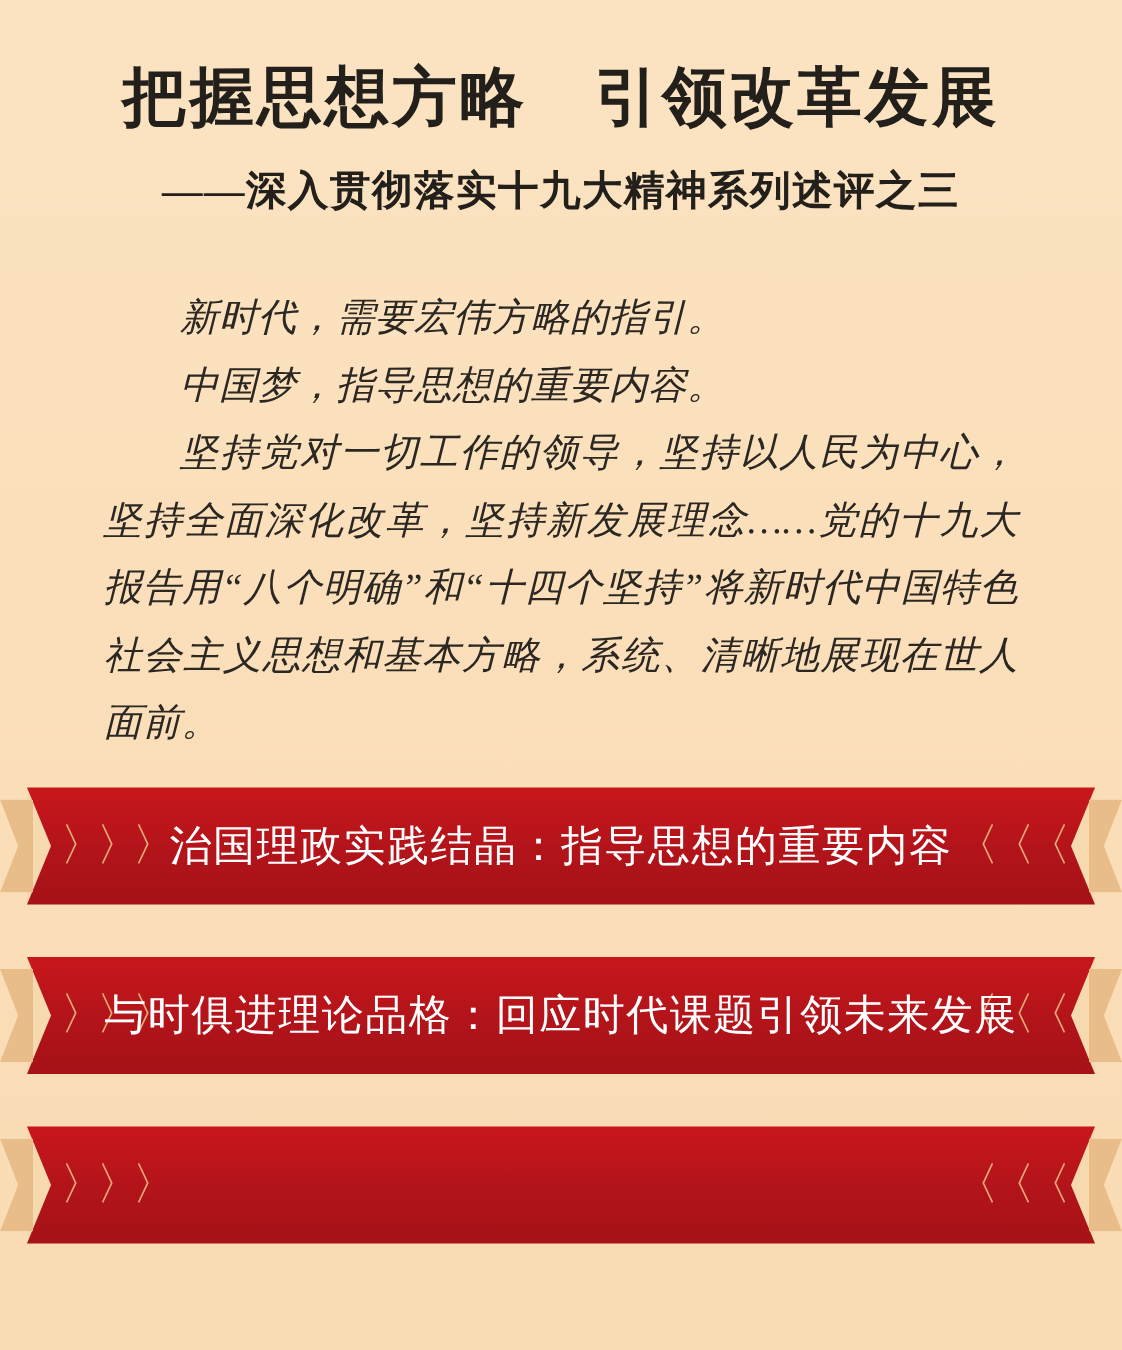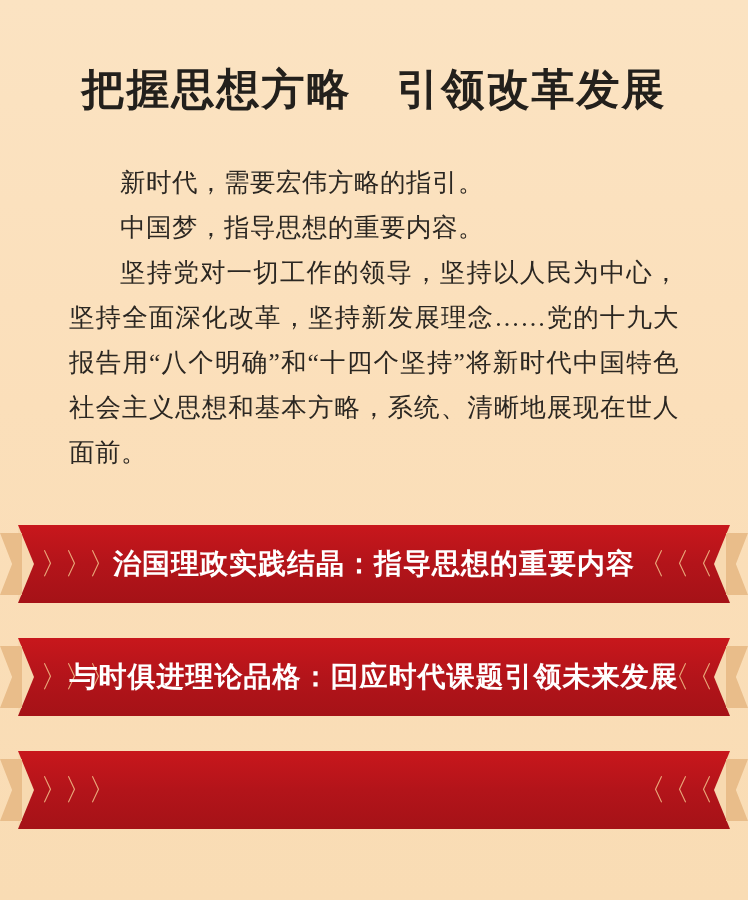--- a/index.html
+++ b/index.html
@@ -18,21 +18,21 @@
 
   .page {
     width: 748px;
     height: 900px;
     position: relative;
     box-sizing: border-box;
   }
 
   
   .header {
-    padding-top: 64px;
+    padding-top: 40px;
     text-align: center;
   }
   .main-title {
     font-size: 43px;
     font-weight: bold;
     letter-spacing: 2px;
     color: #23201c;
     line-height: 1.2;
     font-family: "Liberation Serif", "DejaVu Serif", serif;
     white-space: pre;
@@ -48,20 +48,21 @@
 
   
   .body-text {
     margin: 44px auto 0 auto;
     width: 610px;
     font-size: 25.5px;
     line-height: 45px;
     color: #2b2722;
     text-align: justify;
     letter-spacing: 0.5px;
+    font-style: italic;
   }
   .body-text p {
     margin: 0;
     text-indent: 2em;
   }
 
   
   .banners {
     position: absolute;
     left: 0;
@@ -102,21 +103,21 @@
   }
   .banner-bar::after {
     right: 0;
     border-right: 16px solid #f7d9b0;
   }
   .banner-text {
     position: relative;
     z-index: 3;
     color: #ffffff;
     font-size: 28px;
-    font-weight: bold;
+    font-weight: normal;
     letter-spacing: 1px;
     white-space: nowrap;
     font-family: "Liberation Sans", "DejaVu Sans", sans-serif;
   }
   
   .chev {
     position: absolute;
     top: 0;
     height: 78px;
     width: 48px;
@@ -157,20 +158,21 @@
     clip-path: polygon(0 0, 100% 0, 45% 50%, 100% 100%, 0 100%);
   }
 </style>
 </head>
 <body>
 
 <div class="page">
 
   <div class="header">
     <div class="main-title">把握思想方略　引领改革发展</div>
+    <div class="sub-title">——深入贯彻落实十九大精神系列述评之三</div>
   </div>
 
   <div class="body-text">
     <p>新时代，需要宏伟方略的指引。</p>
     <p>中国梦，指导思想的重要内容。</p>
     <p>坚持党对一切工作的领导，坚持以人民为中心，坚持全面深化改革，坚持新发展理念……党的十九大报告用“八个明确”和“十四个坚持”将新时代中国特色社会主义思想和基本方略，系统、清晰地展现在世人面前。</p>
   </div>
 
   <div class="banners">
 

